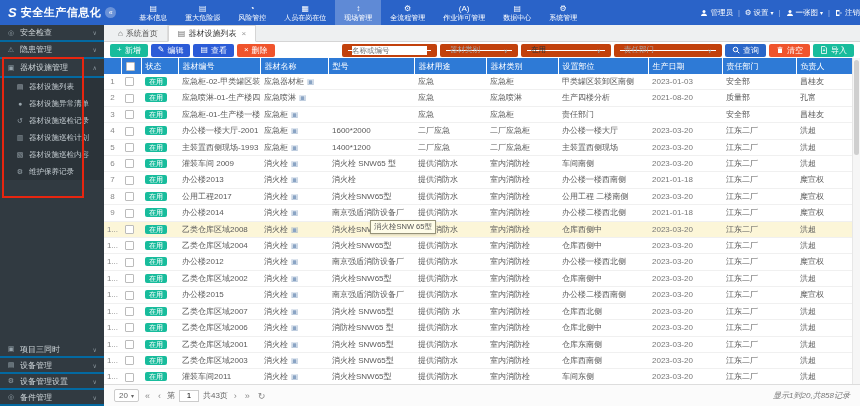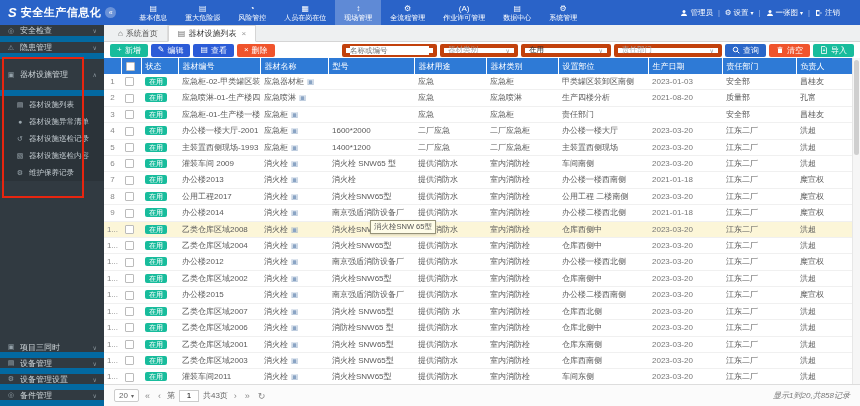--- a/index.html
+++ b/index.html
@@ -15,33 +15,33 @@
   .brand .title { font-size:11px; font-weight:bold; letter-spacing:.5px; white-space:nowrap; }
   .brand .collapse { width:11px; height:11px; border-radius:50%; background:rgba(255,255,255,.3);
     font-size:7px; line-height:11px; text-align:center; cursor:pointer; }
   .topnav { display:flex; height:100%; margin-left:6px; }
   .nav-item { display:flex; flex-direction:column; align-items:center; justify-content:center;
     padding:0 9px; height:100%; cursor:pointer; gap:1px; }
   .nav-item.active { background:rgba(255,255,255,.25); }
   .nav-item .icon { font-size:8px; line-height:9px; }
   .nav-item .lbl { font-size:7px; line-height:8px; white-space:nowrap; }
   .userarea { margin-left:auto; display:flex; align-items:center; gap:5px;
-    padding-right:20px; font-size:7.5px; white-space:nowrap; }
+    padding-right:0; font-size:7.5px; white-space:nowrap; }
   .userarea .sep { color:rgba(255,255,255,.5); }
   .userarea .uitem { display:flex; align-items:center; gap:2px; cursor:pointer; }
   .caret { font-size:6px; }
 
   
   .sidebar { position:absolute; left:0; top:25px; width:104px; height:381px;
     background:#313a41; display:flex; flex-direction:column; z-index:10; }
   .sgroup { height:17px; display:flex; align-items:center; gap:5px; padding:0 7px;
-    color:#cfd6da; font-size:8px; cursor:pointer; border-bottom:6px solid #0369a1; white-space:nowrap; }
+    color:#cfd6da; font-size:8px; cursor:pointer; border-bottom:2px solid #0369a1; white-space:nowrap; }
   .sgroup .gicon { font-size:7px; color:#93a0a8; width:8px; text-align:center; }
   .sgroup .chev { margin-left:auto; font-size:6px; color:#8a959c; }
-  .sgroup.parent { height:37px; }
+  .sgroup.parent { height:19px; }
   .submenu { background:#2b3339; }
   .subitem { height:17px; display:flex; align-items:center; gap:5px; padding:0 4px 0 16px;
     color:#c3cbd0; font-size:7.5px; cursor:pointer; white-space:nowrap; }
   .subitem .gicon { font-size:7px; color:#9aa6ad; width:8px; text-align:center; }
   .side-spacer { flex:1; }
   .sgroup.bottom { height:16px; }
 
   
   .main { position:absolute; left:104px; top:25px; width:756px; height:381px;
     background:#fff; }
@@ -58,21 +58,21 @@
     background:#fff; }
   .btn { display:flex; align-items:center; gap:3px; height:13px; padding:0 7px;
     border:none; border-radius:2px; color:#fff; font-size:8px; cursor:pointer;
     font-family:inherit; white-space:nowrap; }
   .btn .bicon { font-size:8px; line-height:8px; }
   .btn.green { background:#18bc9c; }
   .btn.blue { background:#2b5bd7; }
   .btn.orange { background:#f0542c; }
   .btn.qblue { background:#2a66c8; }
   .filters { margin-left:auto; display:flex; align-items:center; gap:3px; }
-  .fctl { height:13px; border:4px solid #c2410c; border-radius:2px; background:#fff;
+  .fctl { height:13px; border:6px solid #c2410c; border-radius:2px; background:#fff;
     font-size:7.5px; display:flex; align-items:center; padding:0 4px; color:#333; }
   .fctl input { border:none; outline:none; width:100%; font-size:7.5px; font-family:inherit; }
   .fctl.sel { justify-content:space-between; cursor:pointer; }
   .fctl .ph { color:#aaa; }
   .fctl .scaret { color:#999; font-size:6px; }
   .w95 { width:95px; } .w78 { width:78px; } .w90 { width:90px; } .w108 { width:108px; }
 
   
   table { border-collapse:collapse; table-layout:fixed; width:748px; font-size:8px; }
   thead th { background:#2e7ad6; color:#fff; height:16px; font-weight:normal;
@@ -222,20 +222,24 @@
       </div>
       <div class="subitem">
         <span class="gicon">●</span>
         <span>器材设施异常清单</span>
       </div>
       <div class="subitem">
         <span class="gicon">↺</span>
         <span>器材设施巡检记录</span>
       </div>
       <div class="subitem">
+        <span class="gicon">▥</span>
+        <span>器材设施巡检计划</span>
+      </div>
+      <div class="subitem">
         <span class="gicon">▧</span>
         <span>器材设施巡检内容</span>
       </div>
       <div class="subitem">
         <span class="gicon">⚙</span>
         <span>维护保养记录</span>
       </div>
     </div>
   <div class="side-spacer"></div>
   <div>

